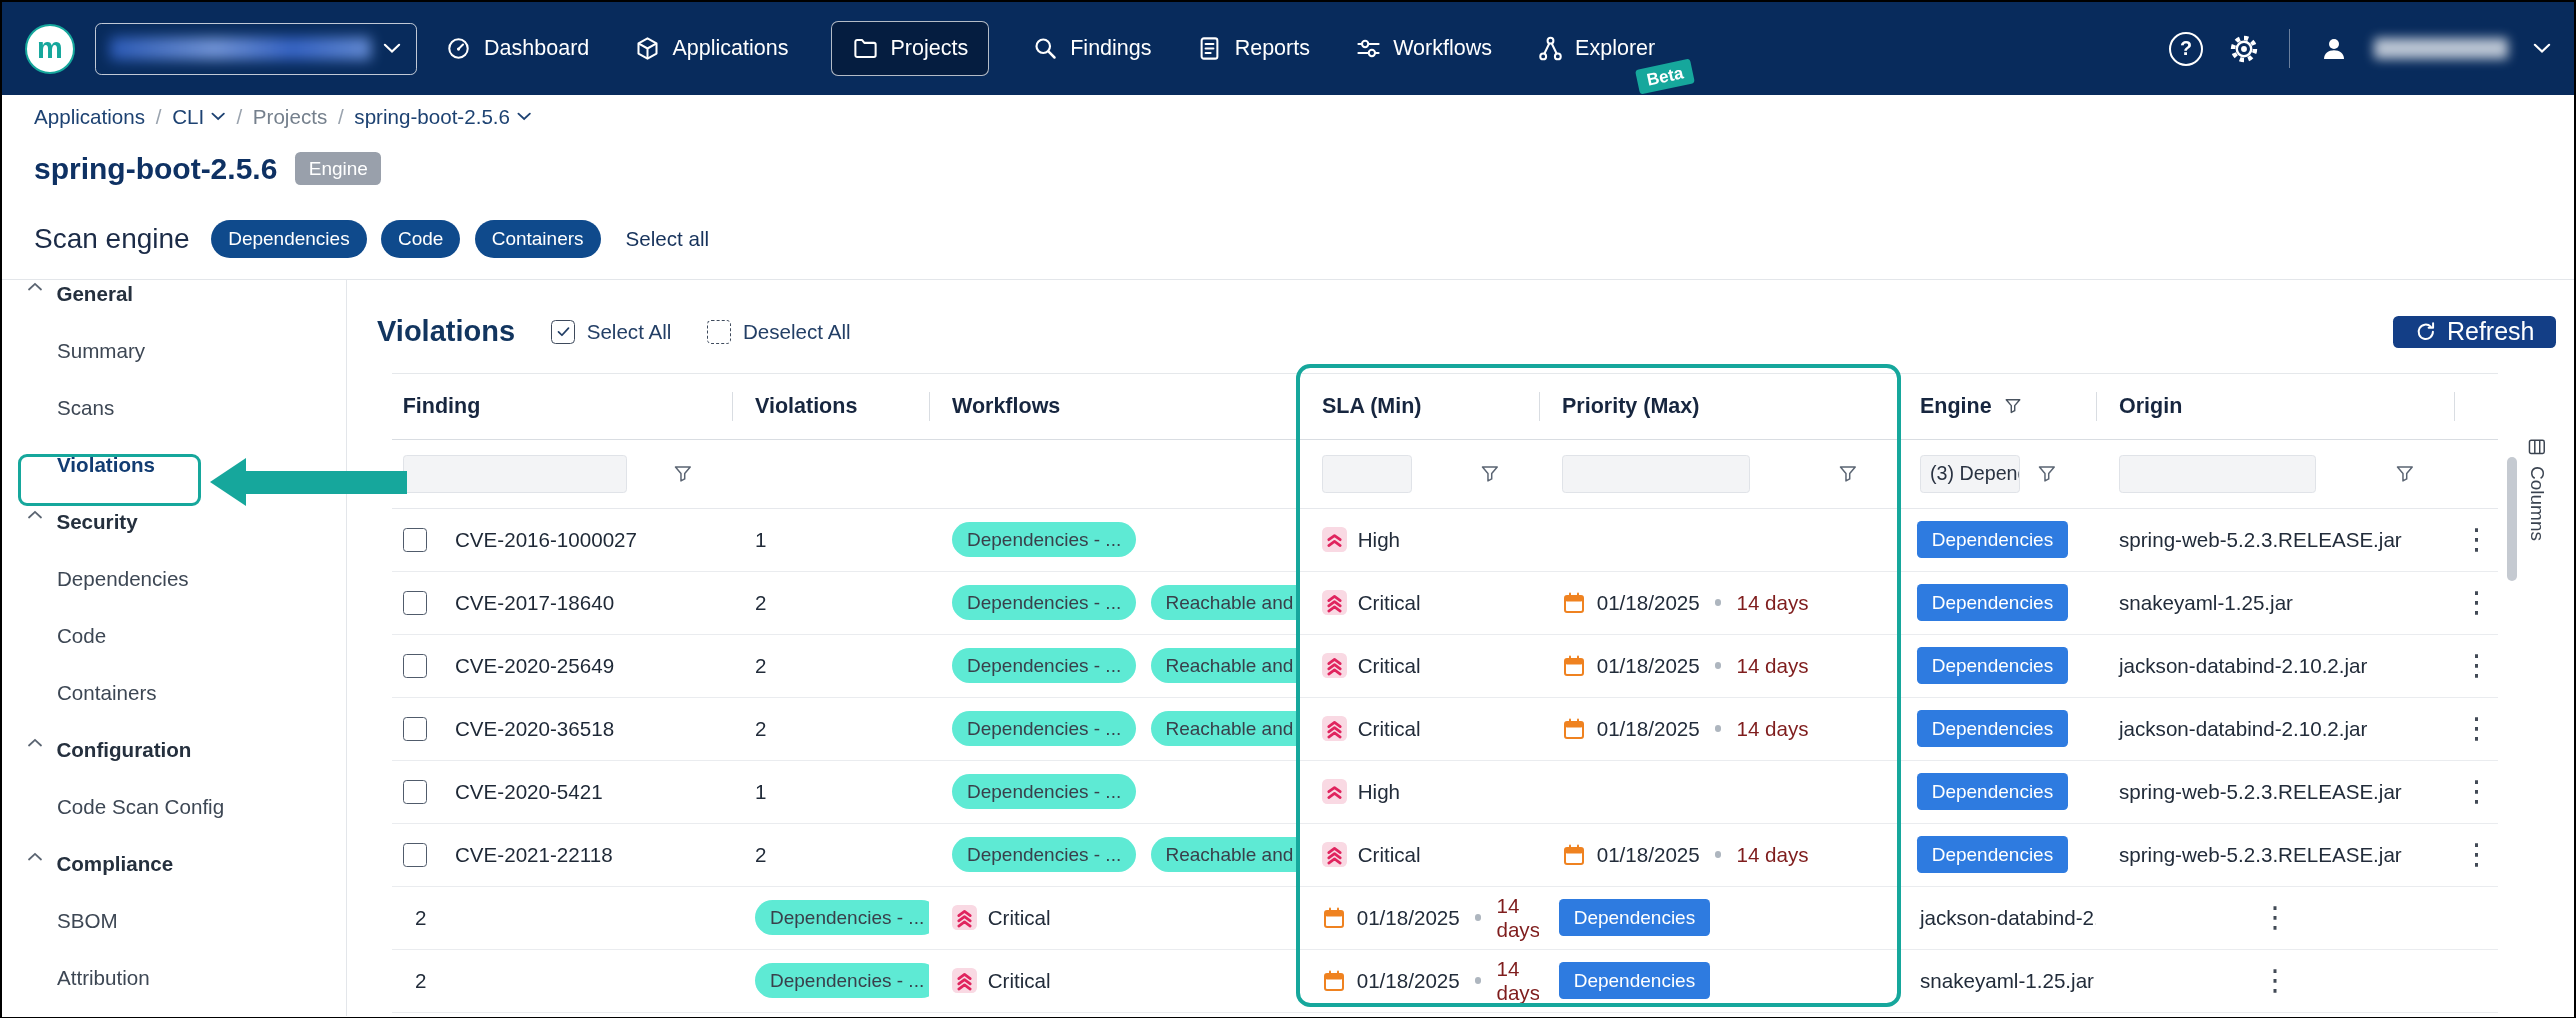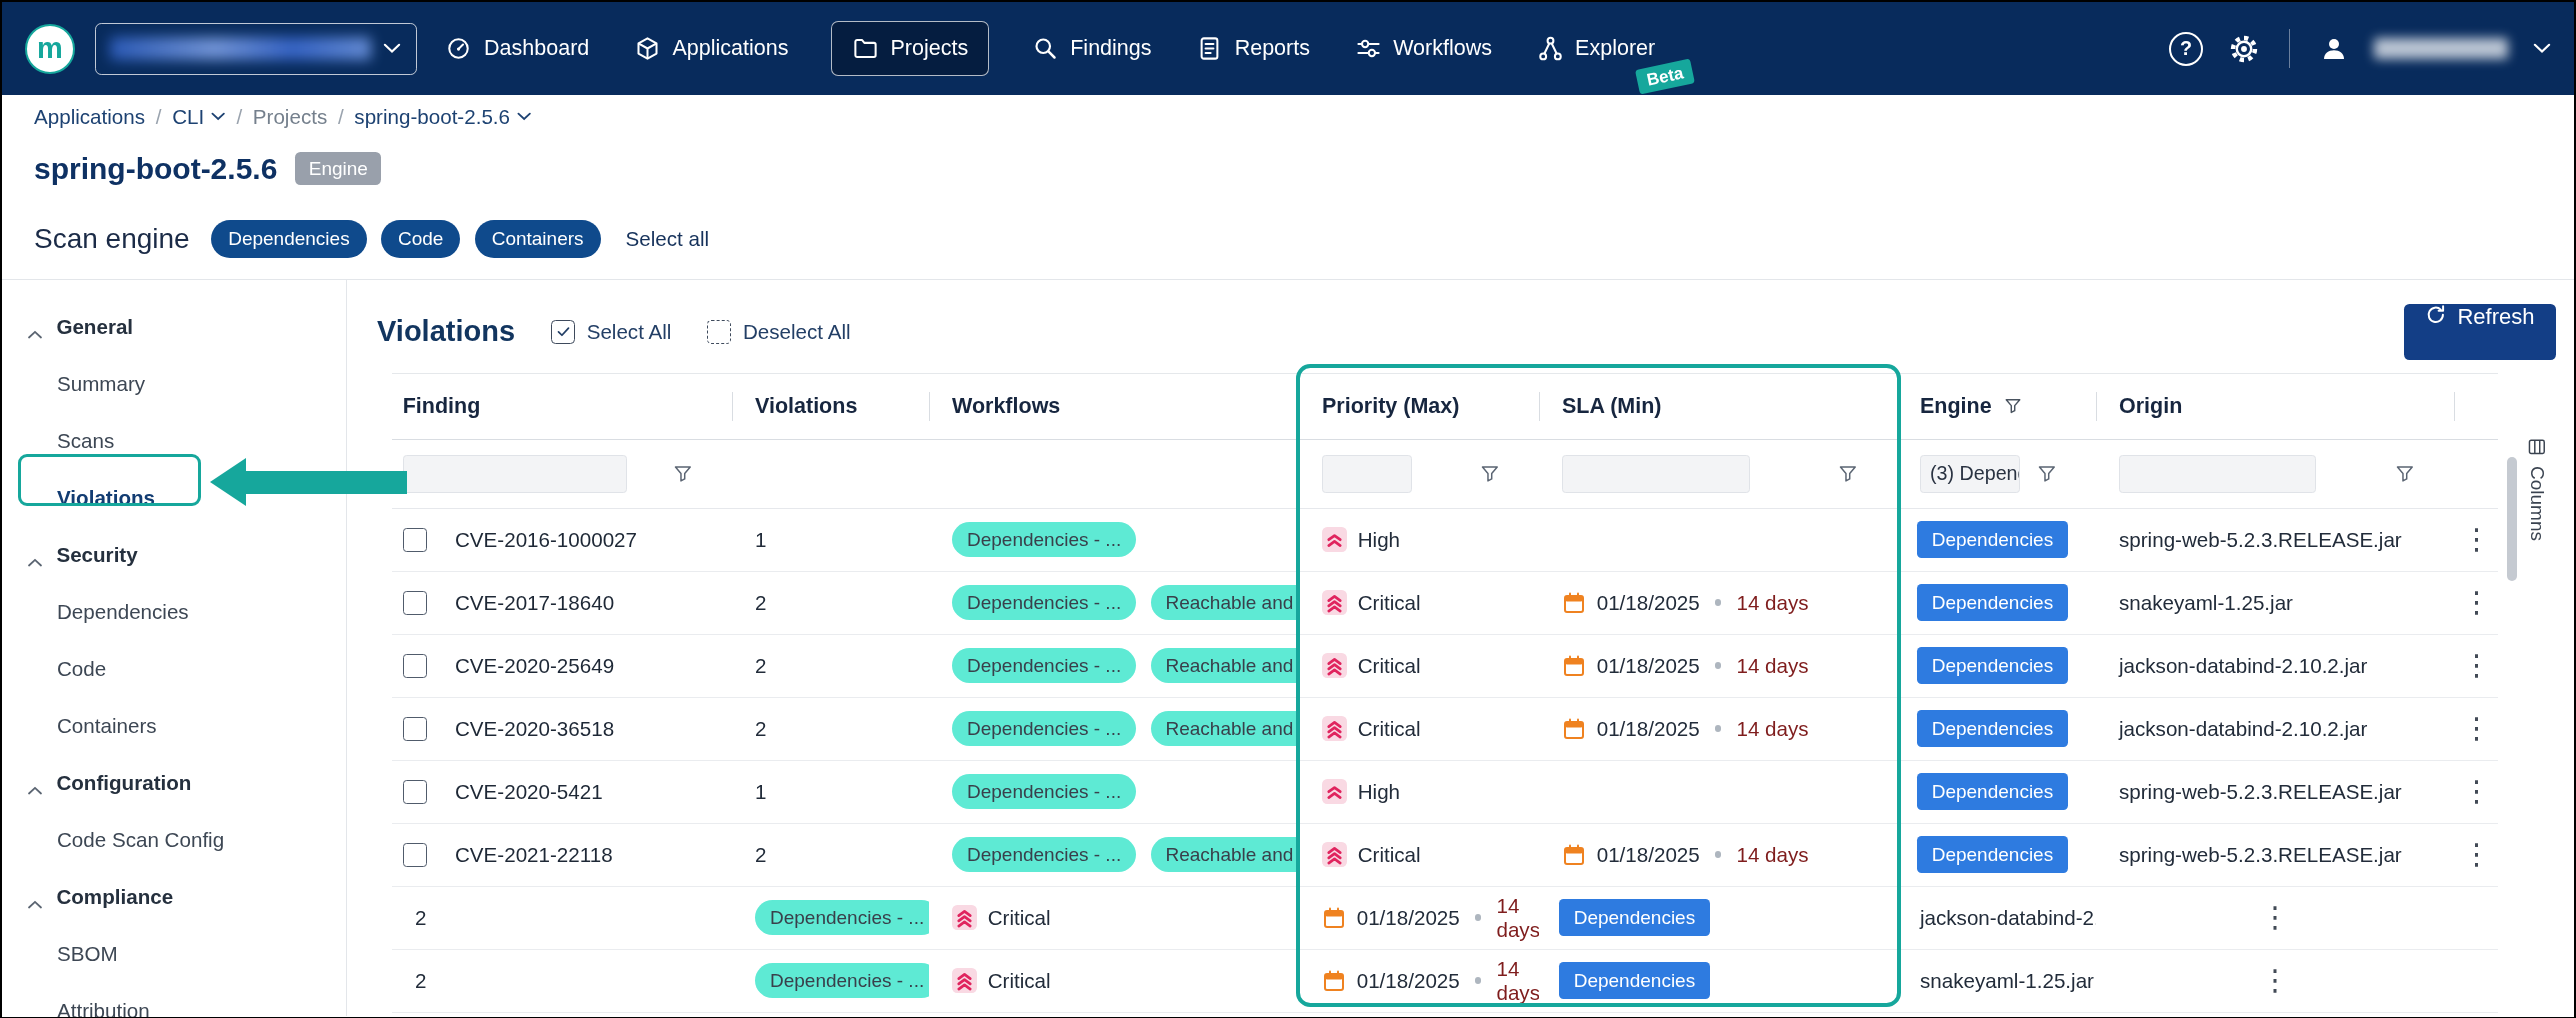--- a/index.html
+++ b/index.html
@@ -36,33 +36,33 @@
   .page-title{font-size:30px;font-weight:700;color:#0E3163}
   .type-badge{background:#99A0AB;color:#fff;font-size:19px;padding:5.4px 13.4px;border-radius:5.4px}
   .scan-row{height:81px;display:flex;align-items:center;gap:14.3px;padding-left:32px;border-bottom:0.9px solid #E3E6EA}
   .scan-label{font-size:28px;color:#1B2B47;margin-right:7.2px}
   .scan-pill{background:#0F4A8C;color:#fff;font-size:19px;padding:8px 17px;border-radius:894px;cursor:pointer}
   .select-all-link{font-size:20.6px;color:#16325B;margin-left:10.7px;cursor:pointer}
 
   
   .body{display:flex;height:736px}
   .sidebar{width:345px;border-right:0.9px solid #E3E6EA;padding-top:1.8px;flex:none}
-  .side-row{height:57px;display:flex;align-items:flex-end}
+  .side-row{height:57px;display:flex;align-items:flex-start}
   .side-section{padding-left:25px;gap:13.4px;font-weight:700;color:#25303E;font-size:20.6px;cursor:pointer}
   .side-item{padding-left:55px;color:#3D4754;font-size:20.6px;cursor:pointer}
   .side-item.active{color:#123C72;font-weight:700}
 
   .main{flex:1;position:relative;padding:23px 0 0 30px}
   .toolbar{display:flex;align-items:center;height:57px;padding-right:18px}
   .tb-title{font-size:29px;font-weight:700;color:#12355F}
   .tb-check{display:flex;align-items:center;gap:11.6px;margin-left:36px;color:#233F66;font-size:20.6px;cursor:pointer}
   .cbx-solid{width:24px;height:24px;border:1.8px solid #3E4A5C;border-radius:4.5px;display:flex;align-items:center;justify-content:center}
   .cbx-dashed{width:24px;height:24px;border:1.8px dashed #3E4A5C;border-radius:4.5px}
-  .refresh-btn{margin-left:auto;display:flex;align-items:flex-start;gap:10.7px;background:#133E86;color:#fff;font-size:22px;
-        padding:0 21.5px;height:56px;border-radius:5.4px;border:none;cursor:pointer}
+  .refresh-btn{margin-left:auto;display:flex;align-items:center;gap:10.7px;background:#133E86;color:#fff;font-size:25px;
+        padding:0 21.5px;height:32px;border-radius:5.4px;border:none;cursor:pointer}
 
   
   .table{margin-left:15px;margin-top:12.5px;width:2106px}
   .thead,.tfilter,.trow{display:grid;grid-template-columns:340px 197px 370px 240px 358px 199px 358px 45px;align-items:center}
   .thead{height:67px;border-top:0.9px solid #E5E8EB;border-bottom:0.9px solid #D9DDE2}
   .th{font-size:21.5px;font-weight:700;color:#17263F;padding-left:23px;position:relative;display:flex;align-items:center;gap:12.5px;height:100%}
   .th.first{padding-left:10.7px}
   .th+.th::before{content:"";position:absolute;left:0;top:18px;bottom:18px;width:0.9px;background:#D9DDE2}
   .tfilter{height:69px;border-bottom:0.9px solid #E6E8EC}
   .fcell{display:flex;align-items:center;justify-content:space-between;padding:0 39px 0 23px;height:100%}
@@ -322,22 +322,22 @@
           </span>
           <span>Refresh</span>
         </button>
       </div>
 
       <div class="table">
         <div class="thead">
           <div class="th first">Finding</div>
           <div class="th">Violations</div>
           <div class="th">Workflows</div>
+          <div class="th">SLA (Min)</div>
           <div class="th">Priority (Max)</div>
-          <div class="th">SLA (Min)</div>
           <div class="th">
             <span>Engine</span>
             <span class="icon">
               <svg width="18" height="18" viewBox="0 0 20 20">
                   <path d="M2.5 3 h15 l-5.6 6.6 v5.6 l-3.8 2 v-7.6 z" fill="none" stroke="#49535F" stroke-width="1.6" stroke-linejoin="round"></path>
                 </svg>
             </span>
           </div>
           <div class="th">Origin</div>
           <div class="th"></div>

